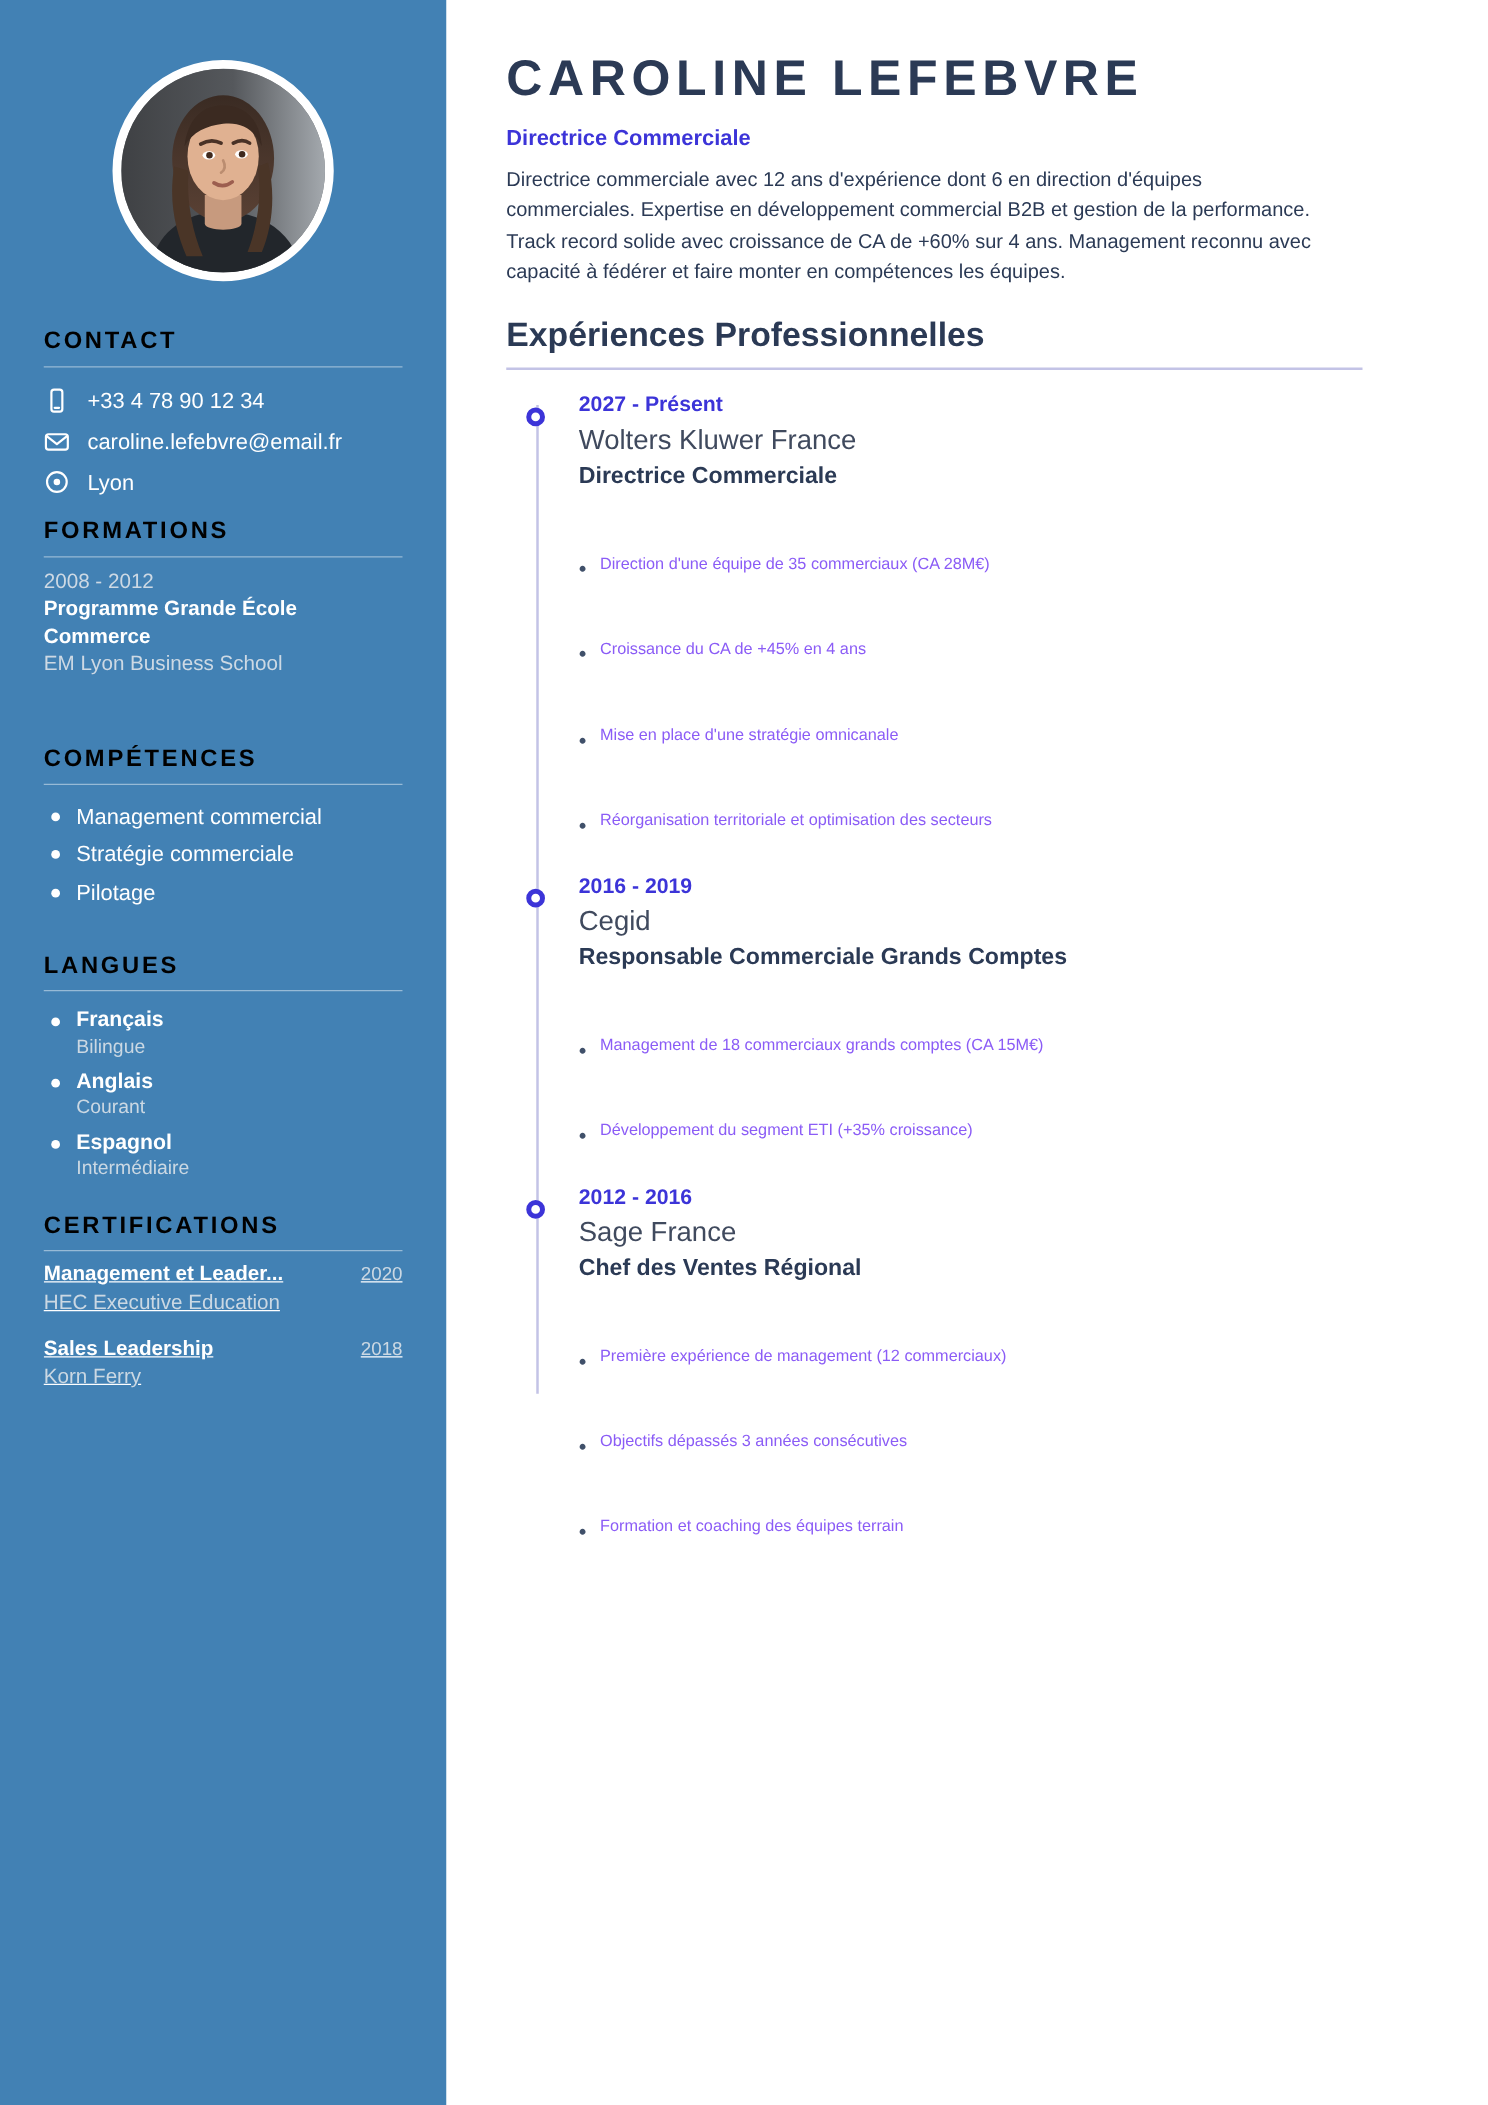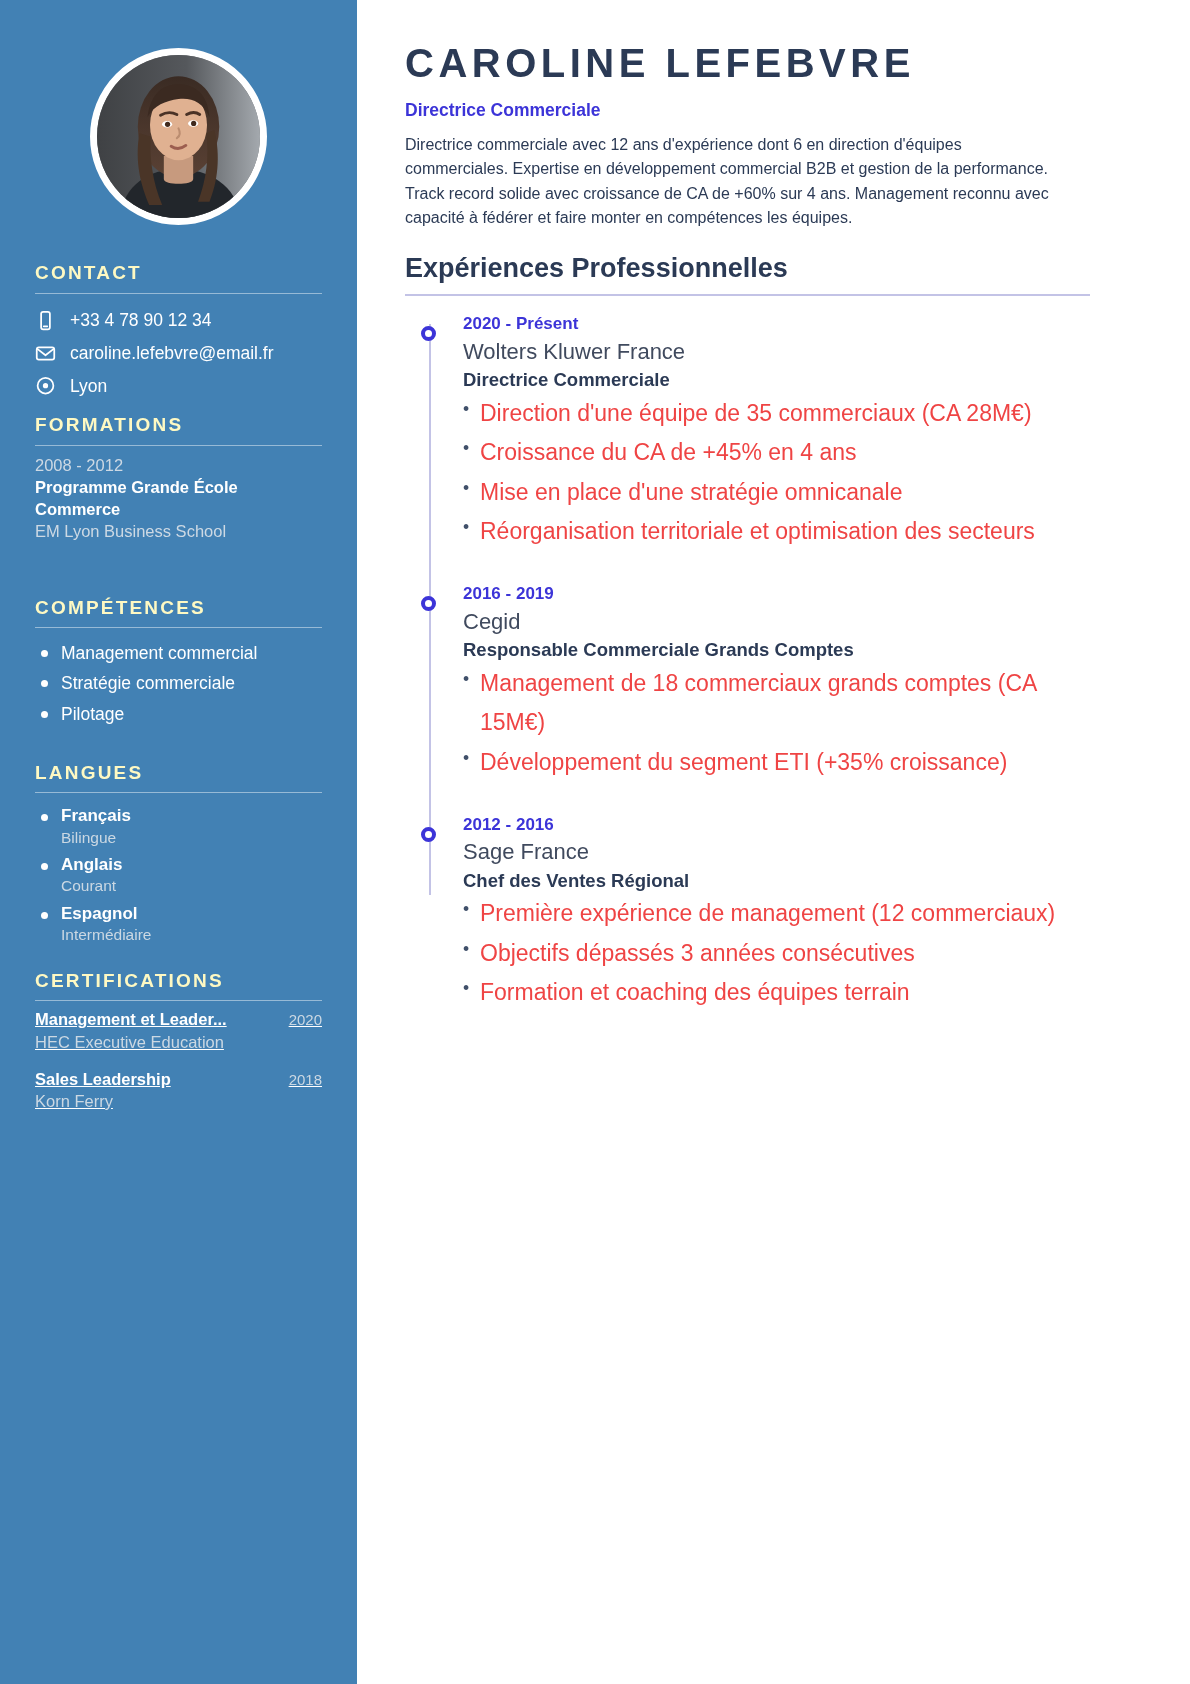--- a/index.html
+++ b/index.html
@@ -47,21 +47,21 @@
     position: relative;
     background: #6a6f73;
   }
   .photo svg { display: block; width: 100%; height: 100%; }
 
   .sb-section { margin-top: 6px; }
   .sb-title {
     font-size: 19px;
     font-weight: bold;
     letter-spacing: 2.2px;
-    color: #fef9c3;
+    color: #000000;
     margin: 0 0 8px 0;
     line-height: 1.25;
   }
   .sb-rule {
     height: 1px;
     background: rgba(255,255,255,0.45);
     margin-bottom: 14px;
   }
 
   
@@ -277,23 +277,24 @@
     line-height: 1.45;
   }
   ul.exp-bullets {
     list-style: none;
     margin: 0;
     padding: 0;
   }
   ul.exp-bullets li {
     position: relative;
     padding-left: 17px;
-    font-size: 23px;
-    color: #ef4444;
+    font-size: 13px;
+    color: #8b5cf6;
     line-height: 1.72;
+    margin-top: 46px;
   }
   ul.exp-bullets li::before {
     content: "\2022";
     position: absolute;
     left: 0;
     top: 0;
     color: #40506a;
     font-size: 17.5px;
     line-height: 1.72;
   }
@@ -453,21 +454,21 @@
     <div class="cv-role">Directrice Commerciale</div>
     <p class="cv-summary">Directrice commerciale avec 12 ans d'expérience dont 6 en direction d'équipes commerciales. Expertise en développement commercial B2B et gestion de la performance. Track record solide avec croissance de CA de +60% sur 4 ans. Management reconnu avec capacité à fédérer et faire monter en compétences les équipes.</p>
 
     <h2 class="sec-head">Expériences Professionnelles</h2>
     <div class="sec-rule"></div>
 
     <div class="timeline">
 
       <article class="exp">
         <span class="dot"></span>
-        <div class="exp-dates">2020 - Présent</div>
+        <div class="exp-dates">2027 - Présent</div>
         <div class="exp-company">Wolters Kluwer France</div>
         <div class="exp-title">Directrice Commerciale</div>
         <ul class="exp-bullets">
           <li>Direction d'une équipe de 35 commerciaux (CA 28M€)</li>
           <li>Croissance du CA de +45% en 4 ans</li>
           <li>Mise en place d'une stratégie omnicanale</li>
           <li>Réorganisation territoriale et optimisation des secteurs</li>
         </ul>
       </article>
 

